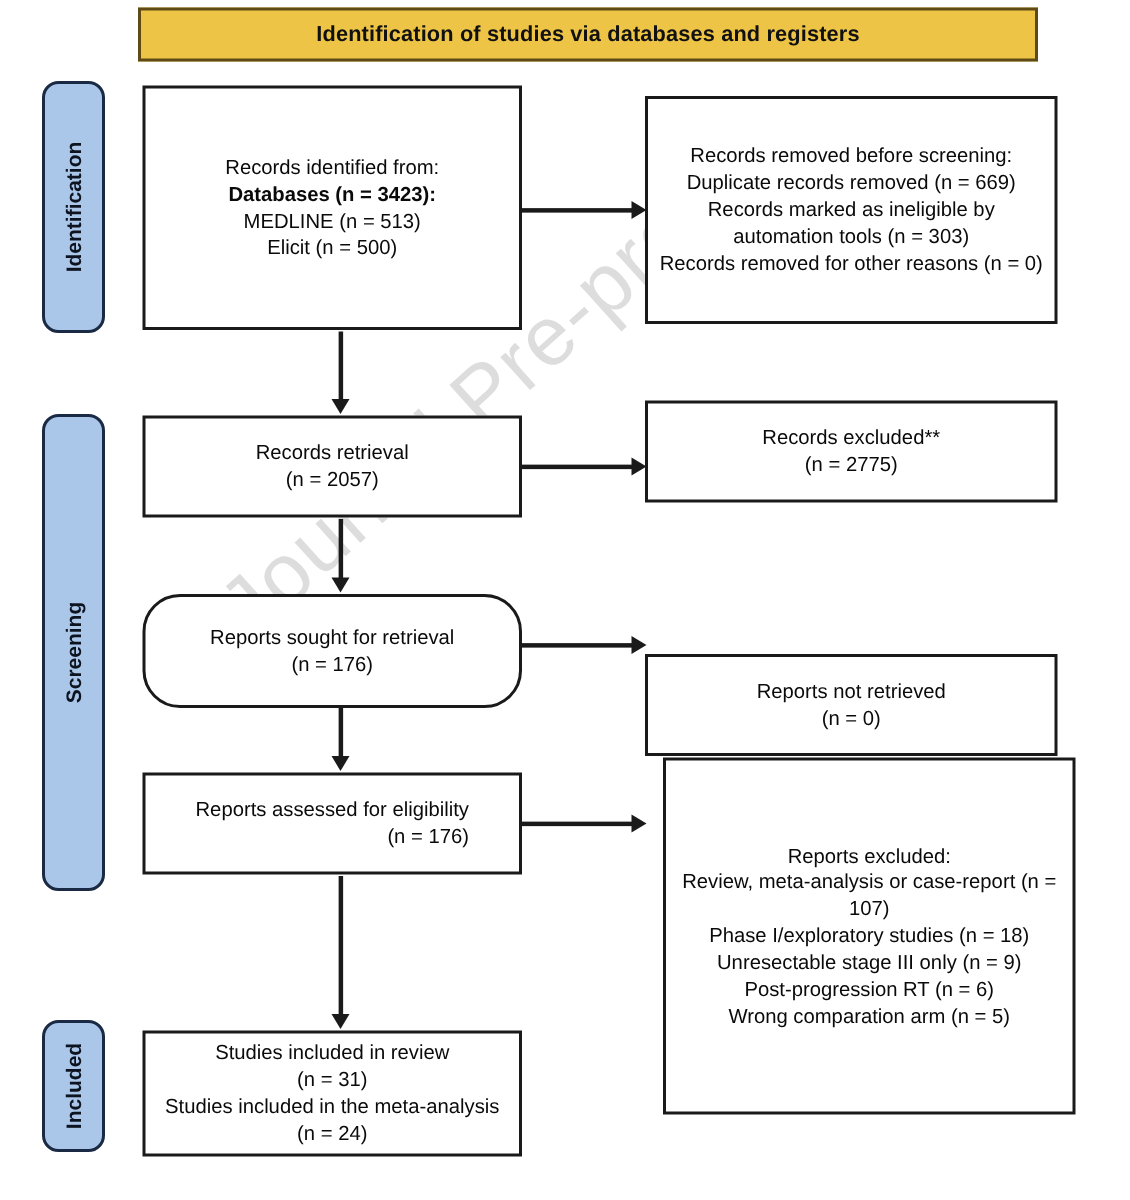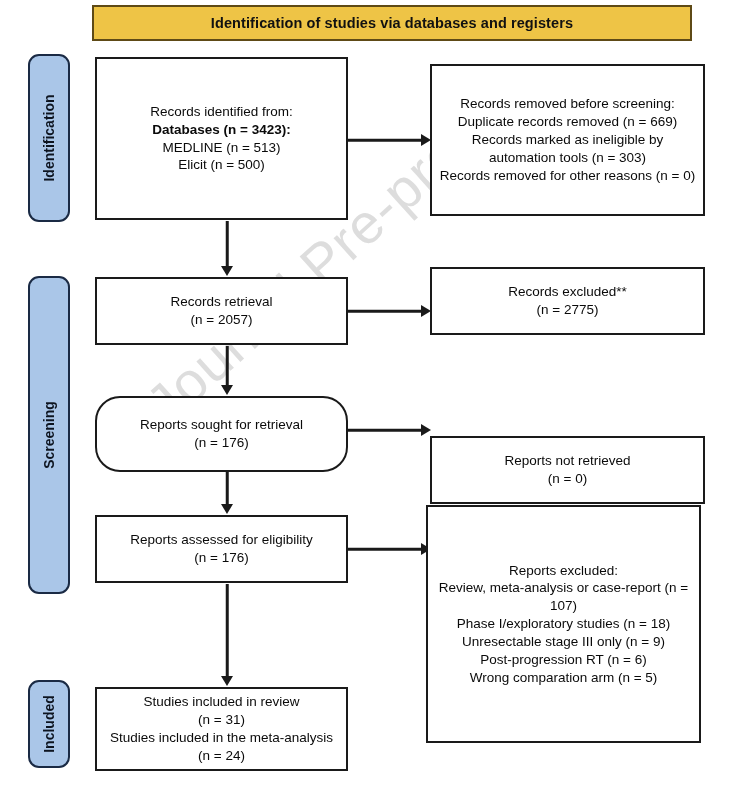--- a/index.html
+++ b/index.html
@@ -102,28 +102,28 @@
     line-height: 1.32;
     color: #0a0a0a;
   }
   .box .lines div { white-space: normal; }
   .box .lines div.b { font-weight: bold; }
 
   
   #box-identified   { left: 95px; top: 57px;  width: 253px; height: 163px; }
   #box-screened     { left: 95px; top: 277px; width: 253px; height: 68px; }
   #box-sought       { left: 95px; top: 396px; width: 253px; height: 76px; border-radius: 25px; }
-  #box-assessed     { left: 95px; top: 515px; width: 253px; height: 68px; }
+  #box-assessed     { left: 95px; top: 515px; width: 253px; height: 68px; text-align: right; }
   #box-included     { left: 95px; top: 687px; width: 253px; height: 84px; text-align: center; }
 
   
   #box-removed      { left: 430px; top: 64px;  width: 275px; height: 152px; align-items: center; }
   #box-excluded     { left: 430px; top: 267px; width: 275px; height: 68px; }
   #box-notretrieved { left: 430px; top: 396px; width: 275px; height: 68px; margin-top: 40px; }
-  #box-repexcluded  { left: 426px; top: 505px; width: 275px; height: 238px; }
+  #box-repexcluded  { left: 442px; top: 505px; width: 275px; height: 238px; }
 
   
   .arrow { position: absolute; z-index: 2; }
   .arrow .shaft-v {
     position: absolute; left: 50%; top: 0;
     width: 2.5px; height: calc(100% - 9px);
     background: #1a1a1a; transform: translateX(-50%);
   }
   .arrow .head-v {
     position: absolute; left: 50%; bottom: 0;

